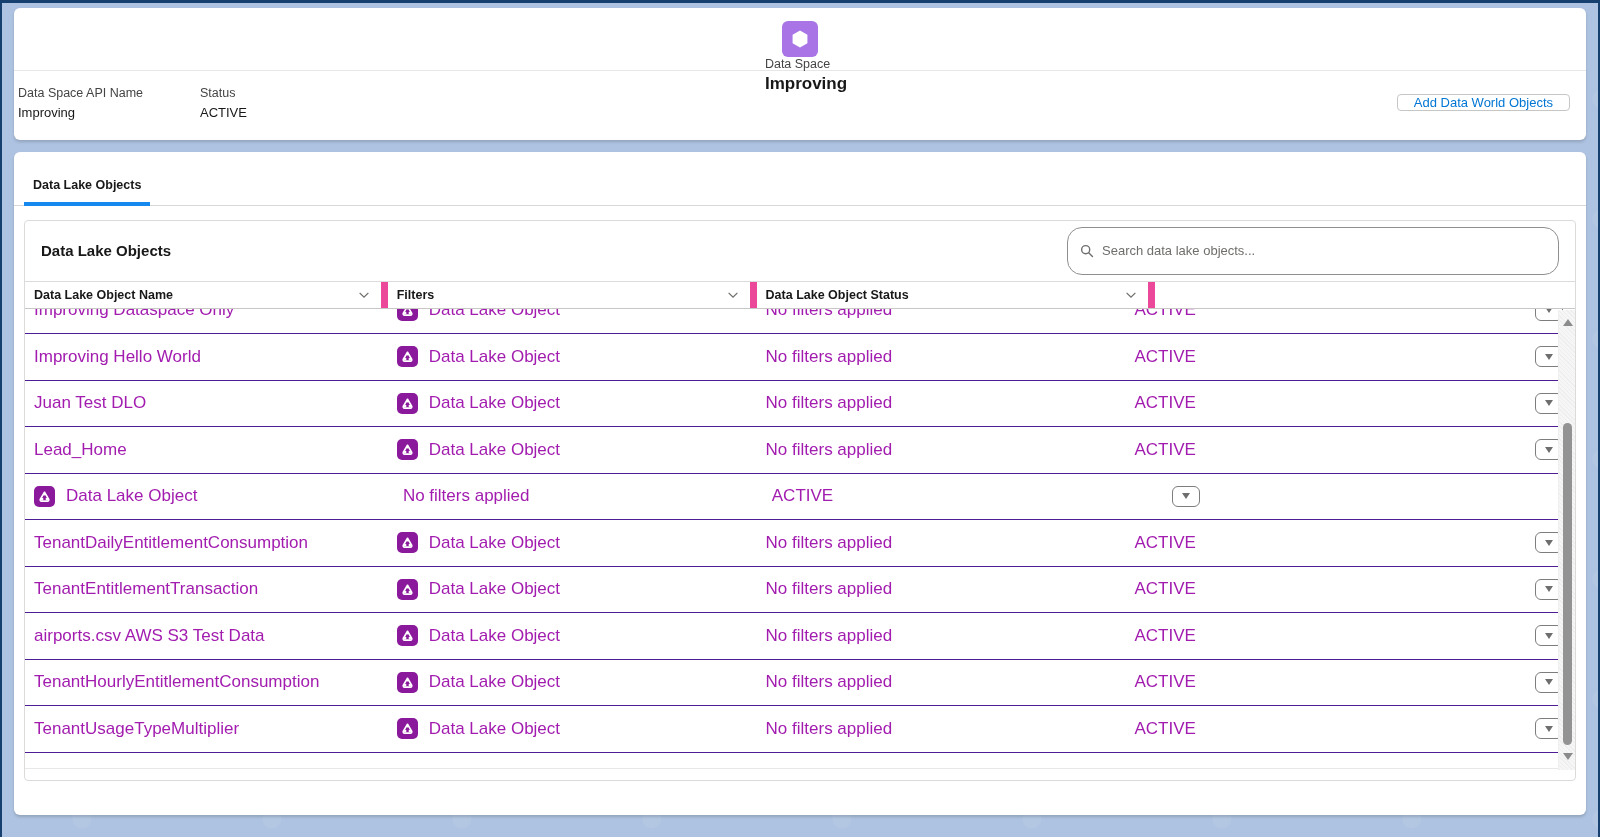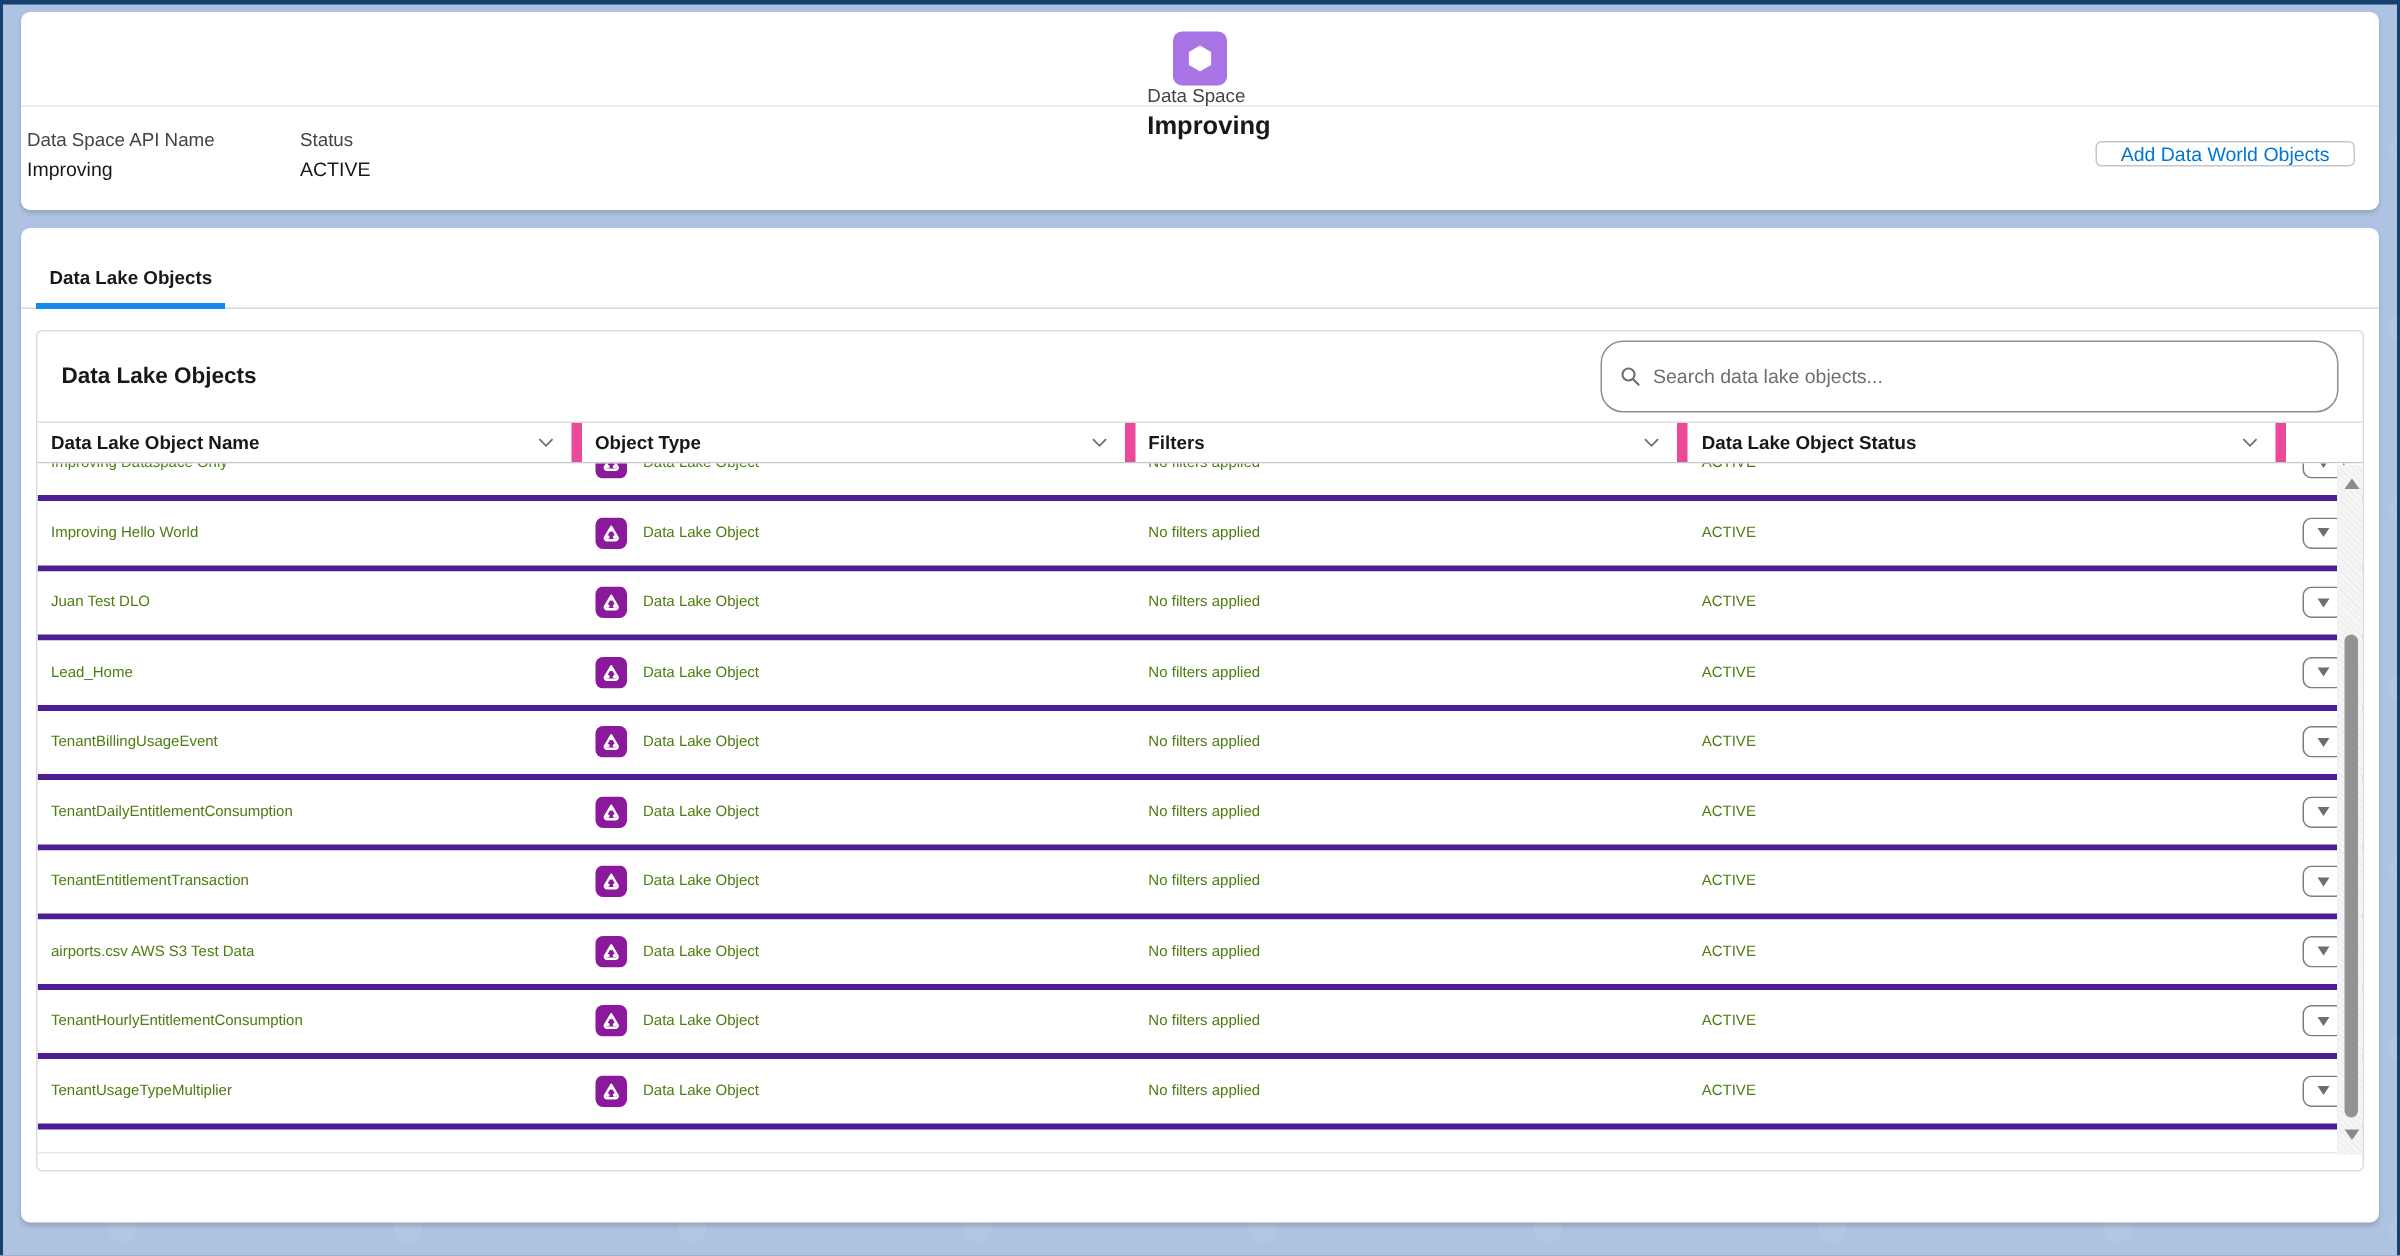--- a/index.html
+++ b/index.html
@@ -86,22 +86,22 @@
   .th{display:flex;align-items:center;padding:0 10px 0 9px;cursor:pointer;}
   .th .chev{margin-left:auto;display:flex;align-items:center;color:#706e6b;}
   .th-border{border-right:7px solid #ec4899;}
   .c-name{width:23.4%;}
   .c-type{width:23.8%;}
   .c-filters{width:23.8%;gap:28px;}
   .c-status{width:25.7%;}
   .c-actions{flex:1;}
   .tbody-viewport{height:460px;overflow:hidden;border-bottom:1px solid #e8e8e8;position:relative;}
   .rows{margin-top:-21px;}
-  .row{display:flex;align-items:center;height:46.5px;border-bottom:4px solid #4c1d95;
-       font-size:10px;color:#4d7c0f;background:#fff;}
+  .row{display:flex;align-items:center;height:46.5px;border-bottom:1px solid #4c1d95;
+       font-size:17px;color:#a21caf;background:#fff;}
   .row .cell{padding:0 9px;display:flex;align-items:center;overflow:hidden;white-space:nowrap;}
   .dlo-icon{
     width:21px;height:21px;border-radius:5px;background:var(--data-lake-object-icon-bg);
     display:flex;align-items:center;justify-content:center;margin-right:11px;flex:0 0 auto;
   }
   .row-action{
     width:28px;height:21px;border:1px solid #7d7d7d;border-radius:6px;background:#fff;
     display:flex;align-items:center;justify-content:center;cursor:pointer;margin-left:2px;
   }
   .caret-down{
@@ -176,28 +176,20 @@
             <circle cx="6.5" cy="6.5" r="4.6" fill="none" stroke="#6e6e6e" stroke-width="1.6"></circle>
             <line x1="10.2" y1="10.2" x2="14.2" y2="14.2" stroke="#6e6e6e" stroke-width="1.6" stroke-linecap="round"></line>
           </svg>
           <input type="text" placeholder="Search data lake objects..." style="">
         </div>
       </div>
 
       <div class="thead">
         <div class="th c-name th-border">
           <span>Data Lake Object Name</span>
-          <span class="chev">
-            <svg width="14" height="14" viewBox="0 0 16 16">
-                <path d="M3 5.5 L8 10.5 L13 5.5" fill="none" stroke="#706e6b" stroke-width="1.4"></path>
-              </svg>
-          </span>
-        </div>
-        <div class="th c-type th-border">
-          <span>Object Type</span>
           <span class="chev">
             <svg width="14" height="14" viewBox="0 0 16 16">
                 <path d="M3 5.5 L8 10.5 L13 5.5" fill="none" stroke="#706e6b" stroke-width="1.4"></path>
               </svg>
           </span>
         </div>
         <div class="th c-filters th-border">
           <span>Filters</span>
           <span class="chev">
             <svg width="14" height="14" viewBox="0 0 16 16">
@@ -324,23 +316,20 @@
       <span>ACTIVE</span>
     </div>
     <div class="cell c-actions">
       <button class="row-action">
         <span class="caret-down"></span>
       </button>
     </div>
   </div>
 
   <div class="row">
-    <div class="cell c-name">
-      <span>TenantBillingUsageEvent</span>
-    </div>
     <div class="cell c-type">
       <span class="dlo-icon">
         <svg width="15" height="15" viewBox="0 0 24 24">
           <path d="M12 5.2 L18.6 16.3 A2.1 2.1 0 0 1 16.8 19.4 L7.2 19.4 A2.1 2.1 0 0 1 5.4 16.3 Z" fill="none" stroke="#ffffff" stroke-width="2.6" stroke-linejoin="round"></path>
           <circle cx="12" cy="8.2" r="2.1" fill="#ffffff"></circle>
           <circle cx="8.2" cy="16.1" r="2.1" fill="#ffffff"></circle>
           <circle cx="15.8" cy="16.1" r="2.1" fill="#ffffff"></circle>
         </svg>
       </span>
       <span>Data Lake Object</span>

